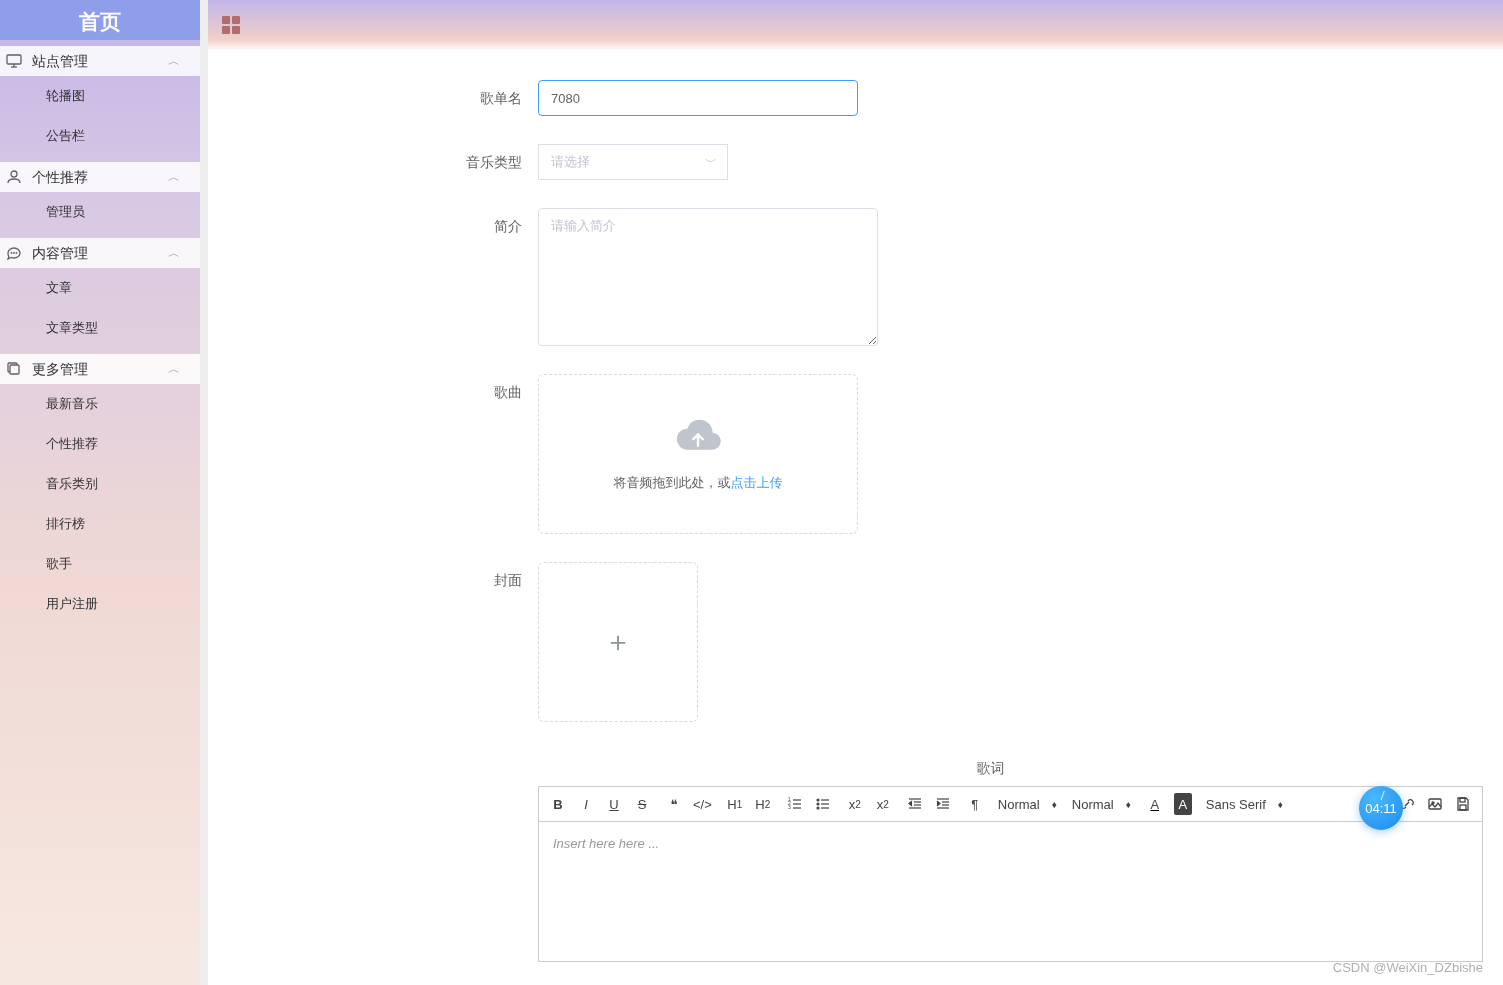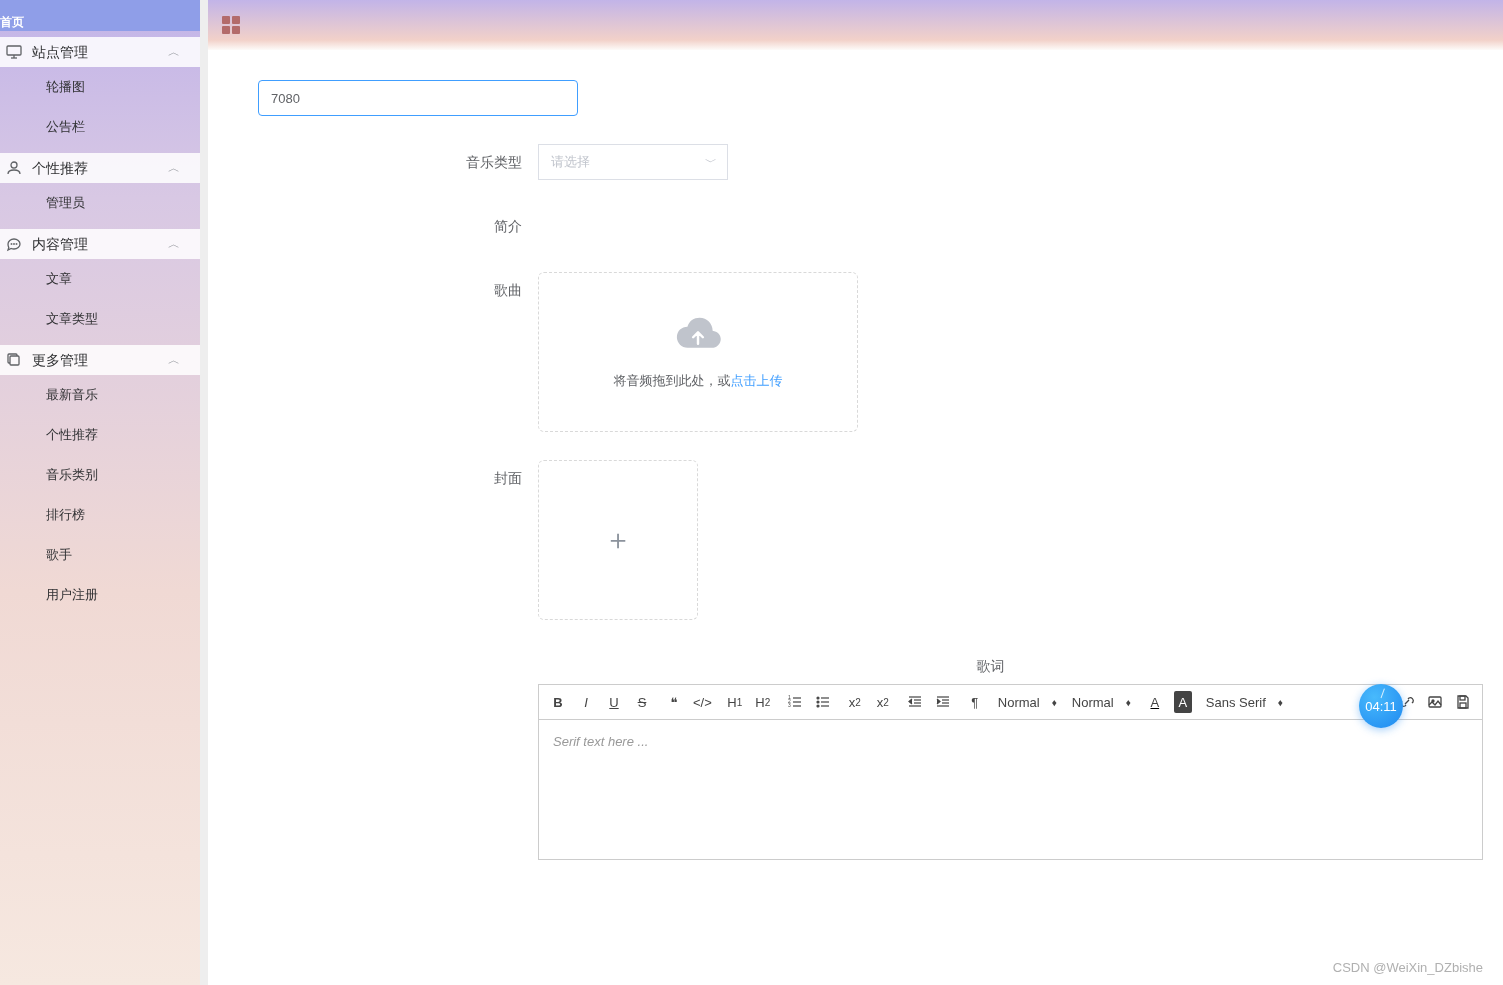--- a/index.html
+++ b/index.html
@@ -1,19 +1,19 @@
 <!DOCTYPE html>
 <html><head>
 <meta charset="utf-8">
 <style>
 * { box-sizing: border-box; margin: 0; padding: 0; }
 body { font-family: "Microsoft YaHei", "PingFang SC", Arial, sans-serif; font-size: 14px; color: #333; background: #fff; width: 1503px; height: 985px; overflow: hidden; position: relative; }
 .header-gradient { position: absolute; top: 0; left: 0; right: 0; height: 50px; background: linear-gradient(180deg, #c2b4e8 0%, #f2d1c9 80%, #fdfbf9 100%); z-index: 1; }
 .sidebar { position: absolute; top: 0; left: 0; width: 200px; height: 985px; background: linear-gradient(180deg, #c2b4e8 0%, #d8c8e4 20%, #f0d9d4 60%, #f6e8e0 100%); z-index: 2; }
-.sidebar-home { height: 31px; line-height: 44px; color: #fff; font-size: 12px; font-weight: bold; background: #8f9ee8; }
+.sidebar-home { height: 40px; line-height: 44px; text-align: center; color: #fff; font-size: 21px; font-weight: bold; background: #8f9ee8; }
 .sidebar-group { background: rgba(255,255,255,0.85); height: 30px; line-height: 42px; padding: 0 20px 0 6px; color: #303133; font-size: 14px; display: flex; align-items: center; cursor: pointer; margin-top: 6px; }
 .sidebar-group:first-of-type { margin-top: 6px; }
 .sidebar-group .gicon { width: 16px; height: 16px; margin-right: 10px; display: inline-flex; align-items: center; justify-content: center; }
 .sidebar-group .glabel { flex: 1; }
 .sidebar-group .chev { font-size: 12px; color: #909399; }
 .sidebar-item { height: 40px; line-height: 40px; padding-left: 46px; color: #303133; font-size: 13px; cursor: pointer; }
 .sidebar-item.active { background: #9ca8e8; color: #fff; text-align: center; padding-left: 0; font-size: 14px; }
 .divider-rail { position: absolute; left: 200px; top: 0; width: 8px; height: 985px; background: #eee; z-index: 2; }
 .topbar { position: absolute; left: 208px; top: 0; right: 0; height: 50px; z-index: 3; display: flex; align-items: center; padding-left: 14px; }
 .grid-icon { display: grid; grid-template-columns: 8px 8px; grid-template-rows: 8px 8px; gap: 2px; }
@@ -125,33 +125,35 @@
       <span></span>
       <span></span>
       <span></span>
       <span></span>
     </div>
 </div>
 
 <div class="main">
 
   <div class="form-row">
+    <div class="form-label">歌单名</div>
     <input class="el-input" value="7080" style="">
   </div>
 
   <div class="form-row">
     <div class="form-label">音乐类型</div>
     <div class="el-select">
       <span>请选择</span>
       <span class="chev-down">﹀</span>
     </div>
   </div>
 
   <div class="form-row">
     <div class="form-label">简介</div>
+    <textarea class="el-textarea" placeholder="请输入简介" style=""></textarea>
   </div>
 
   <div class="form-row">
     <div class="form-label">歌曲</div>
     <div class="upload-drag">
       <svg class="upload-cloud" viewBox="0 0 64 48" fill="#c0c4cc">
           <path d="M50 20c0-9-7-16-16-16-7 0-13 4-15 11-7 0-13 5-13 13 0 7 6 13 13 13h30c6 0 11-5 11-11 0-5-4-9-10-10z"></path>
           <path d="M32 36V22m0 0l-6 6m6-6l6 6" stroke="#fff" stroke-width="3" fill="none" stroke-linecap="round" stroke-linejoin="round"></path>
         </svg>
       <div class="upload-text">
@@ -275,19 +277,19 @@
           </span>
         <span class="ql-btn">
             <svg width="16" height="16" viewBox="0 0 16 16" fill="none" stroke="#444" stroke-width="1.3">
               <path d="M3 2h8l2 2v10H3z"></path>
               <rect x="5" y="2" width="5" height="4"></rect>
               <rect x="5" y="9" width="6" height="5"></rect>
             </svg>
           </span>
       </div>
     </div>
-    <div class="ql-editor">Serif text here ...</div>
+    <div class="ql-editor">Insert here here ...</div>
     <div class="clock-badge">04:11</div>
   </div>
 
 </div>
 
 <div class="watermark">CSDN @WeiXin_DZbishe</div>
 
 </body></html>

